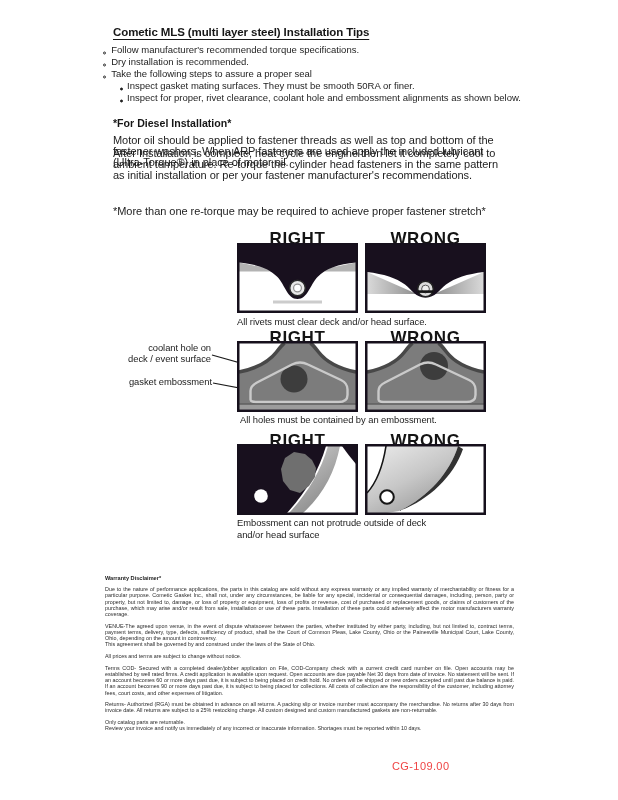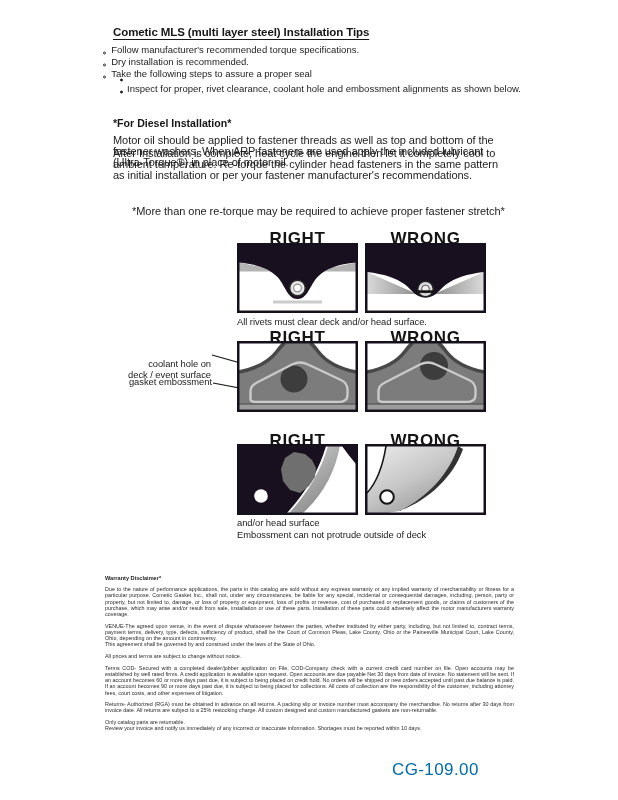--- a/index.html
+++ b/index.html
@@ -18,30 +18,30 @@
   .brow .mk {
     display:inline-block; width:3.2px; height:3.2px; border:1px solid #2a2a2a;
     border-radius:50%; margin-right:5px; flex:0 0 auto; transform:translateY(-1.5px);
   }
   .brow.sub { margin-left:17px; }
   .brow.sub .mk { background:#1d1d1d; border-color:#1d1d1d; width:3px; height:3px; margin-right:4px; }
   .dheading { left:113px; top:117px; font-size:10.6px; font-weight:bold; color:#161616; }
   .para { left:113px; width:399px; font-size:11px; line-height:11px; color:#1d1d1d; letter-spacing:-0.05px; }
   .p1 { top:135px; }
   .p2 { top:148px; }
-  .pnote { top:206px;margin-left:19px; }
+  .pnote { top:206px; }
   .dlabel { font-size:17px; font-weight:bold; letter-spacing:0.6px; color:#141414; width:121px; text-align:center; }
   .dbox { display:block; }
   .caption { font-size:9.4px; color:#1b1b1b; line-height:12px; letter-spacing:-0.05px; }
   .annot { font-size:9.4px; color:#1b1b1b; line-height:10.8px; text-align:right; letter-spacing:-0.05px; }
   .legal { left:105px; top:575px; width:409px; font-size:5.4px; line-height:6.2px; color:#2c2c2c; }
   .legal .hd { font-weight:bold; font-size:5.6px; margin-bottom:5px; color:#1c1c1c; }
   .legal p { margin-bottom:5.5px; text-align:justify; }
   .legal p.tight { margin-bottom:0; }
-  .doccode { left:392px; top:760px; font-size:17px; color:#0369a1; letter-spacing:0.4px; }
+  .doccode { left:392px; top:760px; font-size:11px; color:#ef4444; letter-spacing:0.4px; }
 </style>
 </head>
 <body>
 
 <div id="page">
 
   <div class="abs title">Cometic MLS (multi layer steel) Installation Tips</div>
 
   <div class="abs bullets">
     <div class="brow">
@@ -51,20 +51,21 @@
     <div class="brow">
         <span class="mk"></span>
         <span>Dry installation is recommended.</span>
       </div>
     <div class="brow">
         <span class="mk"></span>
         <span>Take the following steps to assure a proper seal</span>
       </div>
     <div class="brow sub">
         <span class="mk"></span>
+        <span>Inspect gasket mating surfaces.  They must be smooth 50RA or finer.</span>
       </div>
     <div class="brow sub">
         <span class="mk"></span>
         <span>Inspect for proper, rivet clearance, coolant hole and embossment alignments as shown below.</span>
       </div>
   </div>
 
   <div class="abs dheading">*For Diesel Installation*</div>
   <div class="abs para p1">Motor oil should be applied to fastener threads as well as top and bottom of the fastener washers. When ARP fasteners are used apply the included lubricant (Ultra-Torque®) in place of motor oil.</div>
   <div class="abs para p2">After Installation is complete, heat cycle the engine then let it completely cool to ambient temperature. Re-torque the cylinder head fasteners in the same pattern as initial installation or per your fastener manufacturer's recommendations.</div>
@@ -100,21 +101,21 @@
     <polygon points="119,29 119,51 69,51" fill="url(#w1r)"></polygon>
     <path d="M2 2 H119 V29 C102 31 90 35 81 41.5 C73.5 47.5 70.5 54.5 60.5 54.5 C50.5 54.5 47.5 47.5 40 41.5 C31 35 19 31 2 29 Z" fill="#18101e"></path>
     <circle cx="60.5" cy="46" r="7.8" fill="#dcdcdc" stroke="#222222" stroke-width="1.5"></circle>
     <circle cx="60.5" cy="46" r="3.9" fill="#eeeeee" stroke="#555555" stroke-width="1"></circle>
     <line x1="52.8" y1="48.6" x2="68.2" y2="48.6" stroke="#141414" stroke-width="2.6"></line>
     <rect x="1.25" y="1.25" width="118.5" height="67.5" fill="none" stroke="#16101c" stroke-width="2.5"></rect>
   </svg>
 
   <div class="abs caption" style="left:237px; top:316px;">All rivets must clear deck and/or head surface.</div>
 
-  <div class="abs annot" style="left:116px; top:359px; width:95px;">
+  <div class="abs annot" style="left:116px; top:343px; width:95px;">
     <div>coolant hole on</div>
     <div>deck / event surface</div>
   </div>
   <div class="abs annot" style="left:116px; top:377px; width:96px;">gasket embossment</div>
 
   <svg class="abs" style="left:205px; top:348px;" width="95" height="50" viewBox="0 0 95 50">
     <line x1="7" y1="7" x2="88" y2="30" stroke="#1a1a1a" stroke-width="1.2"></line>
     <line x1="8" y1="35" x2="56" y2="44" stroke="#1a1a1a" stroke-width="1.2"></line>
   </svg>
 
@@ -138,20 +139,21 @@
     <path d="M2 68.5 V31 C17 28 31 22 39.5 11 C43 6.5 45.5 3.5 47.5 2 H73.5 C75.5 3.5 78 6.5 81.5 11 C90 22 104 28 119 31 V68.5 Z" fill="#7c7c7c"></path>
     <path d="M2 31 C17 28 31 22 39.5 11 C43 6.5 45.5 3.5 47.5 2" fill="none" stroke="#484848" stroke-width="3.6"></path>
     <path d="M119 31 C104 28 90 22 81.5 11 C78 6.5 75.5 3.5 73.5 2" fill="none" stroke="#484848" stroke-width="3.6"></path>
     <circle cx="69" cy="25" r="14" fill="#3d3d3d"></circle>
     <path d="M13.5 58.5 V50 C13.5 46 16 43.5 20 41.5 L55 23.5 C60 21 66 21 71 23.5 L104 39 C109 41.5 110.5 44.5 110.5 48.5 V54 C110.5 58.5 107 61 101.5 61 H21 C16 61 13.5 60.5 13.5 58.5 Z" fill="none" stroke="#cacaca" stroke-width="2.4"></path>
     <rect x="2" y="63.5" width="117" height="5" fill="#9c9c9c"></rect>
     <line x1="2" y1="63" x2="119" y2="63" stroke="#515151" stroke-width="1.2"></line>
     <rect x="1.25" y="1.25" width="118.5" height="68.5" fill="none" stroke="#16101c" stroke-width="2.5"></rect>
   </svg>
 
+  <div class="abs caption" style="left:240px; top:414px;">All holes must be contained by an embossment.</div>
 
   <div class="abs dlabel" style="left:237px; top:431px;">RIGHT</div>
   <div class="abs dlabel" style="left:365px; top:431px;">WRONG</div>
 
   <svg class="abs dbox" style="left:237px; top:444px;" width="121" height="71" viewBox="0 0 121 71">
     <defs>
       <linearGradient id="g3r" x1="0" y1="0" x2="0.6" y2="1">
           <stop offset="0" stop-color="#d2d2d2"></stop>
           <stop offset="1" stop-color="#898989"></stop>
         </linearGradient>
@@ -176,22 +178,22 @@
     <rect x="1.25" y="1.25" width="118.5" height="68.5" fill="#ffffff"></rect>
     <path d="M21 2 H93 C85 29 62 54 34 67 L22 69 H2 V49 C12 38 18 21 21 2 Z" fill="url(#g3w)"></path>
     <path d="M97 4 C87 32 62 56 34 68 H119 V10 Z" fill="#ffffff"></path>
     <path d="M93 2 C85 29 62 54 34 67 C62 57 88 34 98 5 Z" fill="#323232"></path>
     <path d="M21 2 C18 21 12 38 2 49" fill="none" stroke="#151515" stroke-width="1.6"></path>
     <circle cx="22" cy="53" r="6.8" fill="#ffffff" stroke="#151515" stroke-width="2"></circle>
     <rect x="1.25" y="1.25" width="118.5" height="68.5" fill="none" stroke="#16101c" stroke-width="2.5"></rect>
   </svg>
 
   <div class="abs caption" style="left:237px; top:517px;">
+    <div>Embossment can not protrude outside of deck</div>
     <div>and/or head surface</div>
-    <div>Embossment can not protrude outside of deck</div>
   </div>
 
   <div class="abs legal">
     <div class="hd">Warranty Disclaimer*</div>
     <p>Due to the nature of performance applications, the parts in this catalog are sold without any express warranty or any implied warranty of merchantability or fitness for a particular purpose.  Cometic Gasket Inc., shall not, under any circumstances, be liable for any special, incidental or consequential damages, including, person, party or property, but not limited to, damage, or loss of property or equipment, loss of profits or revenue, cost of purchased or replacement goods, or claims of customers of the purchase, which may arise and/or result from sale, installation or use of these parts.  Installation of these parts could adversely affect the motor manufacturers warranty coverage.</p>
     <p class="tight">VENUE-The agreed upon venue, in the event of dispute whatsoever between the parties, whether instituted by either party, including, but not limited to, contract terms, payment terms, delivery, type, defects, sufficiency of product, shall be the Court of Common Pleas, Lake County, Ohio or the Painesville Municipal Court, Lake County, Ohio, depending on the amount in controversy.</p>
     <p>This agreement shall be governed by and construed under the laws of the State of Ohio.</p>
     <p>All prices and terms are subject to change without notice.</p>
     <p>Terms COD- Secured with a completed dealer/jobber application on File, COD-Company check with a current credit card number on file.  Open accounts may be established by well rated firms.  A credit application is available upon request.  Open accounts are due payable Net 30 days from date of invoice.  No statement will be sent.  If an account becomes 60 or more days past due, it is subject to being placed on credit hold.  No orders will be shipped or new orders accepted until past due balance is paid.  If an account becomes 90 or more days past due, it is subject to being placed for collections.  All costs of collection are the responsibility of the customer, including attorney fees, court costs, and other expenses of litigation.</p>
     <p>Returns- Authorized (RGA) must be obtained in advance on all returns.  A packing slip or invoice number must accompany the merchandise.  No returns after 30 days from invoice date.  All returns are subject to a 25% restocking charge.  All custom designed and custom manufactured gaskets are non-returnable.</p>

